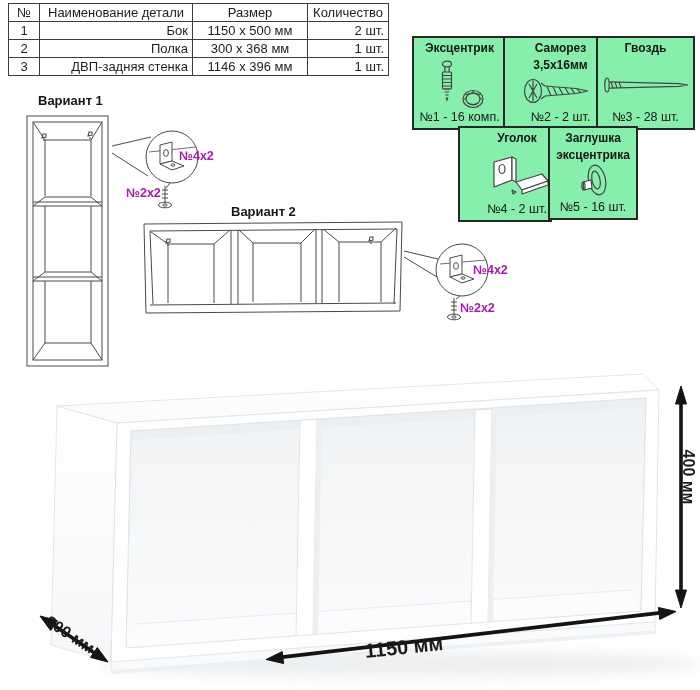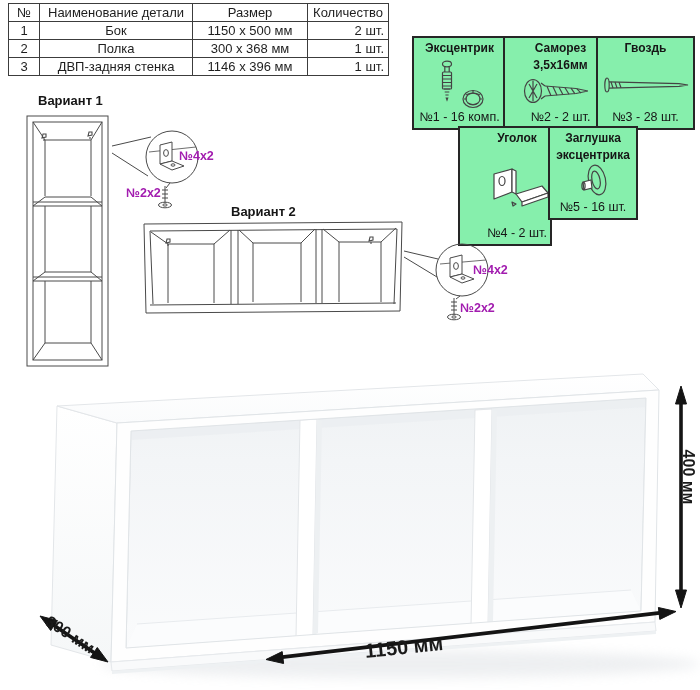--- a/index.html
+++ b/index.html
@@ -5,21 +5,21 @@
   html,body{margin:0;padding:0;background:#fff;}
   #canvas{position:relative;width:700px;height:690px;background:#ffffff;overflow:hidden;
           font-family:"Liberation Sans","DejaVu Sans",sans-serif;color:#222;}
 
   
   #parts-table{position:absolute;left:8px;top:3px;border-collapse:collapse;}
   #parts-table td,#parts-table th{border:1.6px solid #3c3c3c;font-size:13px;font-weight:400;
       padding:0 4px;height:17px;white-space:nowrap;color:#1e1e1e;}
   #parts-table th{font-weight:400;text-align:center;}
   .col-num{width:22px;text-align:center;}
-  .col-name{width:144px;text-align:center;}
+  .col-name{width:144px;text-align:right;}
   .col-size{width:106px;text-align:center;}
   .col-qty{width:72px;text-align:right;}
 
   
   .hw-cell{position:absolute;border:2px solid #262626;background:#86efac;box-sizing:border-box;
            display:flex;flex-direction:column;align-items:center;}
   .hw-title{font-size:12px;font-weight:700;line-height:13px;text-align:center;margin-top:4px;color:#161616;}
   .hw-icon{flex:1;display:flex;align-items:center;justify-content:center;width:100%;}
   .hw-count{font-size:12.5px;font-weight:400;margin-bottom:4px;color:#161616;}
 
@@ -113,21 +113,21 @@
         <g stroke="#444" fill="none" stroke-width="1.2">
           <ellipse cx="6" cy="10" rx="2.2" ry="7"></ellipse>
           <path d="M8,6.8 L78,8.6 L87,10 L78,11.4 L8,13.2"></path>
           <path d="M10,6.9 L12,13 M14,7 L16,12.9 M18,7.1 L20,12.8"></path>
         </g>
       </svg>
     </div>
     <div class="hw-count">№3 - 28 шт.</div>
   </div>
 
-  <div class="hw-cell" style="left:458px;top:128px;width:94px;height:120px;margin-top:-2px;padding-left:24px;">
+  <div class="hw-cell" style="left:458px;top:128px;width:94px;height:96px;margin-top:-2px;padding-left:24px;">
     <div class="hw-title">Уголок</div>
     <div class="hw-title"></div>
     <div class="hw-icon">
       <svg width="66" height="48" viewBox="0 0 66 48">
         <g stroke="#444" fill="#fff" stroke-width="1.2" stroke-linejoin="round">
           <polygon points="10,10 28,5 28,28 10,35"></polygon>
           <polygon points="28,5 32,7 32,30 28,28"></polygon>
           <ellipse cx="18" cy="17" rx="3" ry="4.5" fill="none"></ellipse>
           <polygon points="32,30 58,22 64,29 38,38"></polygon>
           <polygon points="38,38 64,29 64,33 38,42"></polygon>

